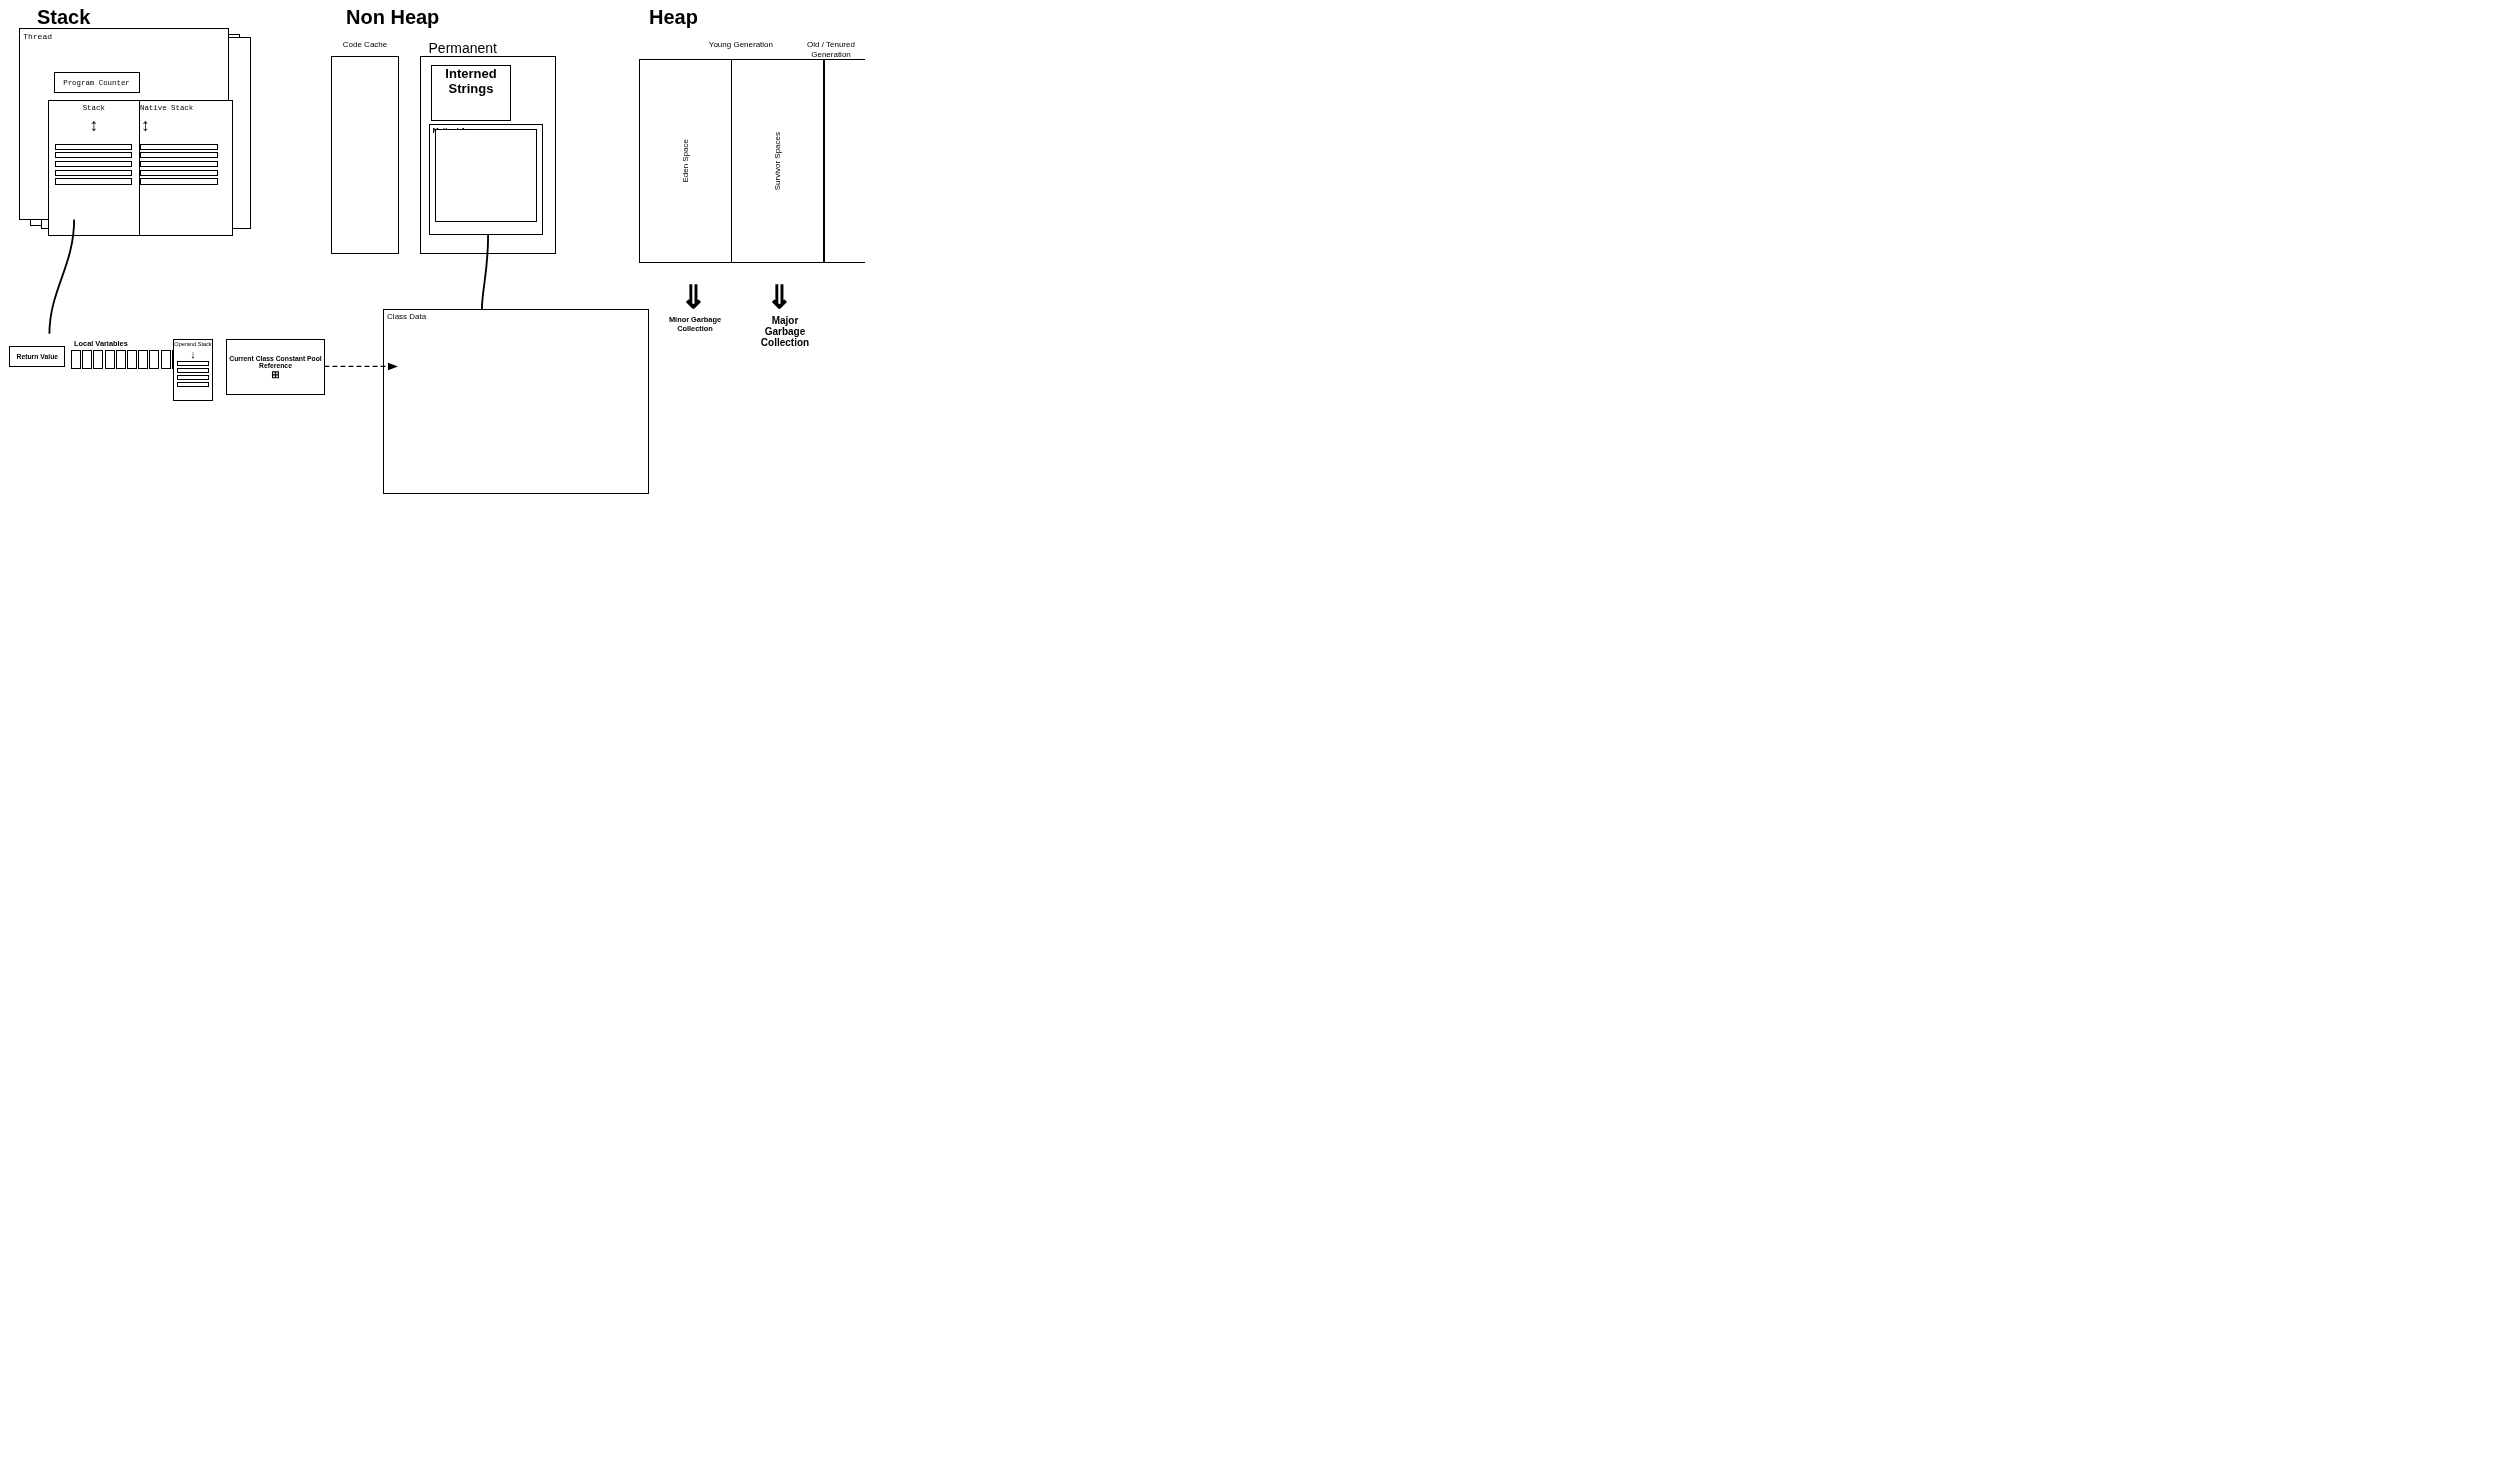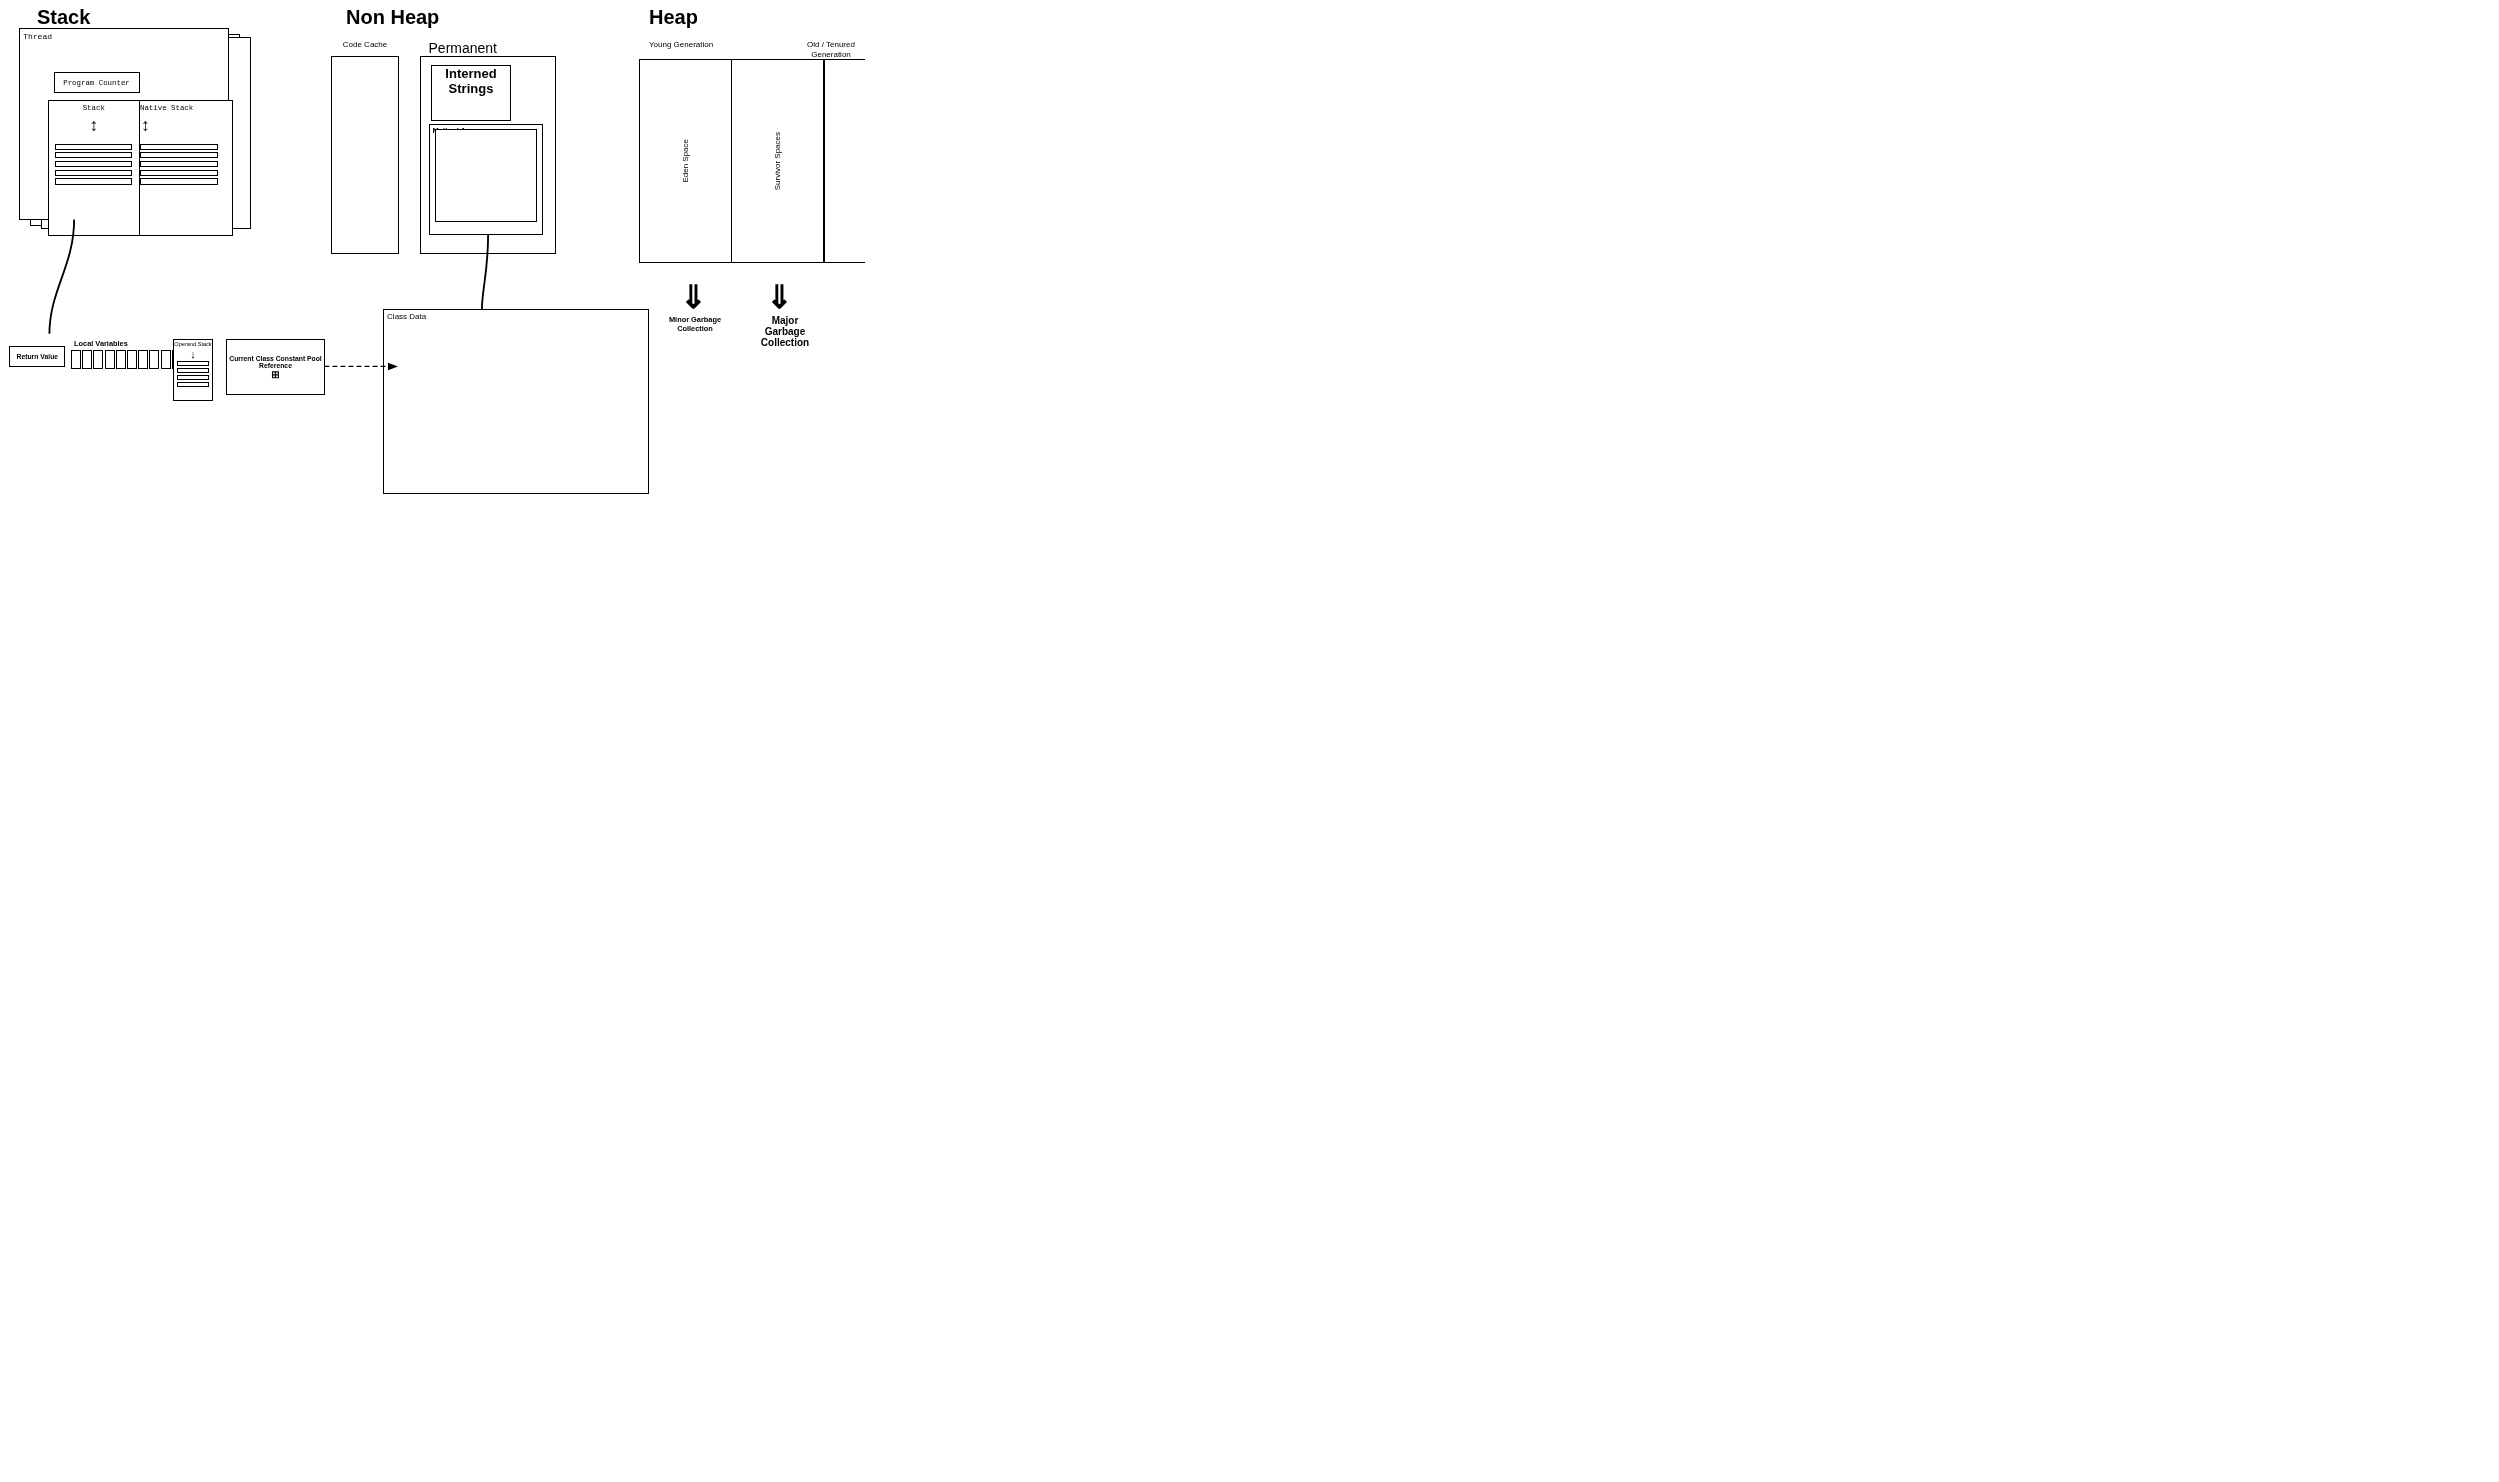--- a/index.html
+++ b/index.html
@@ -391,21 +391,21 @@
       left: 649px;
       font-size: 20px;
       font-weight: 900;
     }
 
     .young-gen-label {
       position: absolute;
       top: 40px;
       left: 649px;
       font-size: 8px;
-      text-align: left;
+      text-align: right;
       width: 124px;
     }
     .old-gen-label {
       position: absolute;
       top: 40px;
       left: 791px;
       font-size: 8px;
       text-align: center;
       width: 80px;
       line-height: 1.3;

